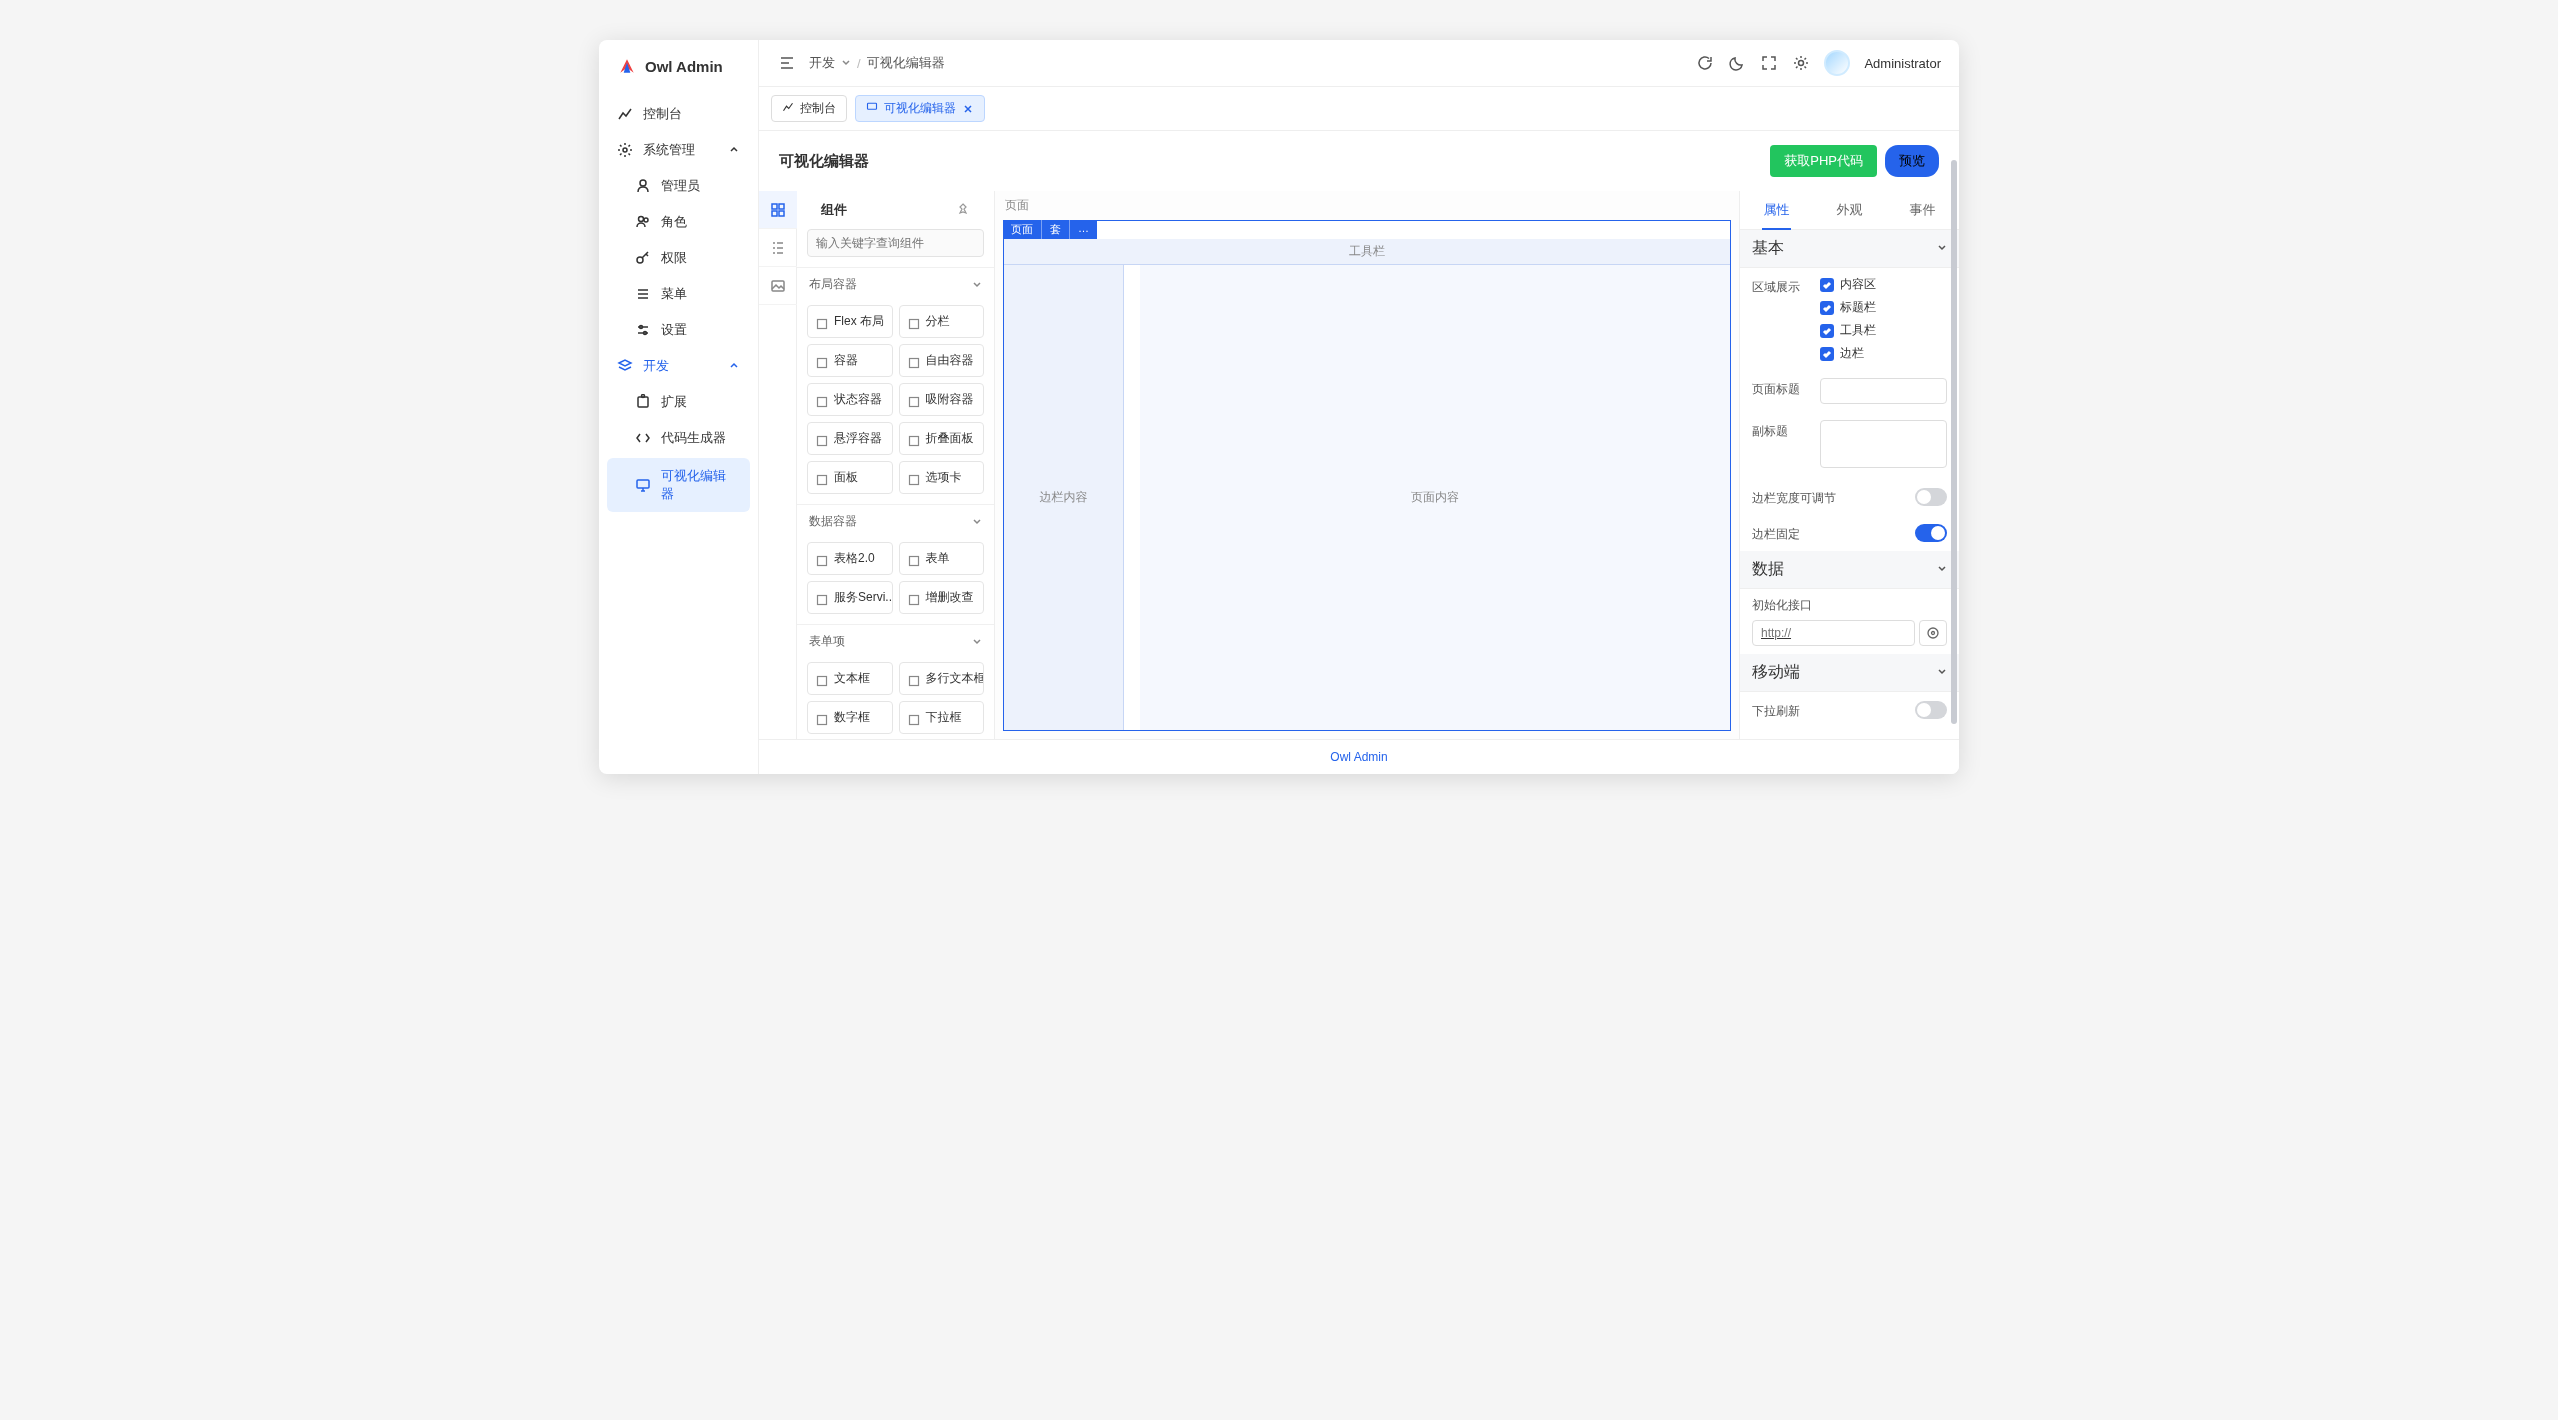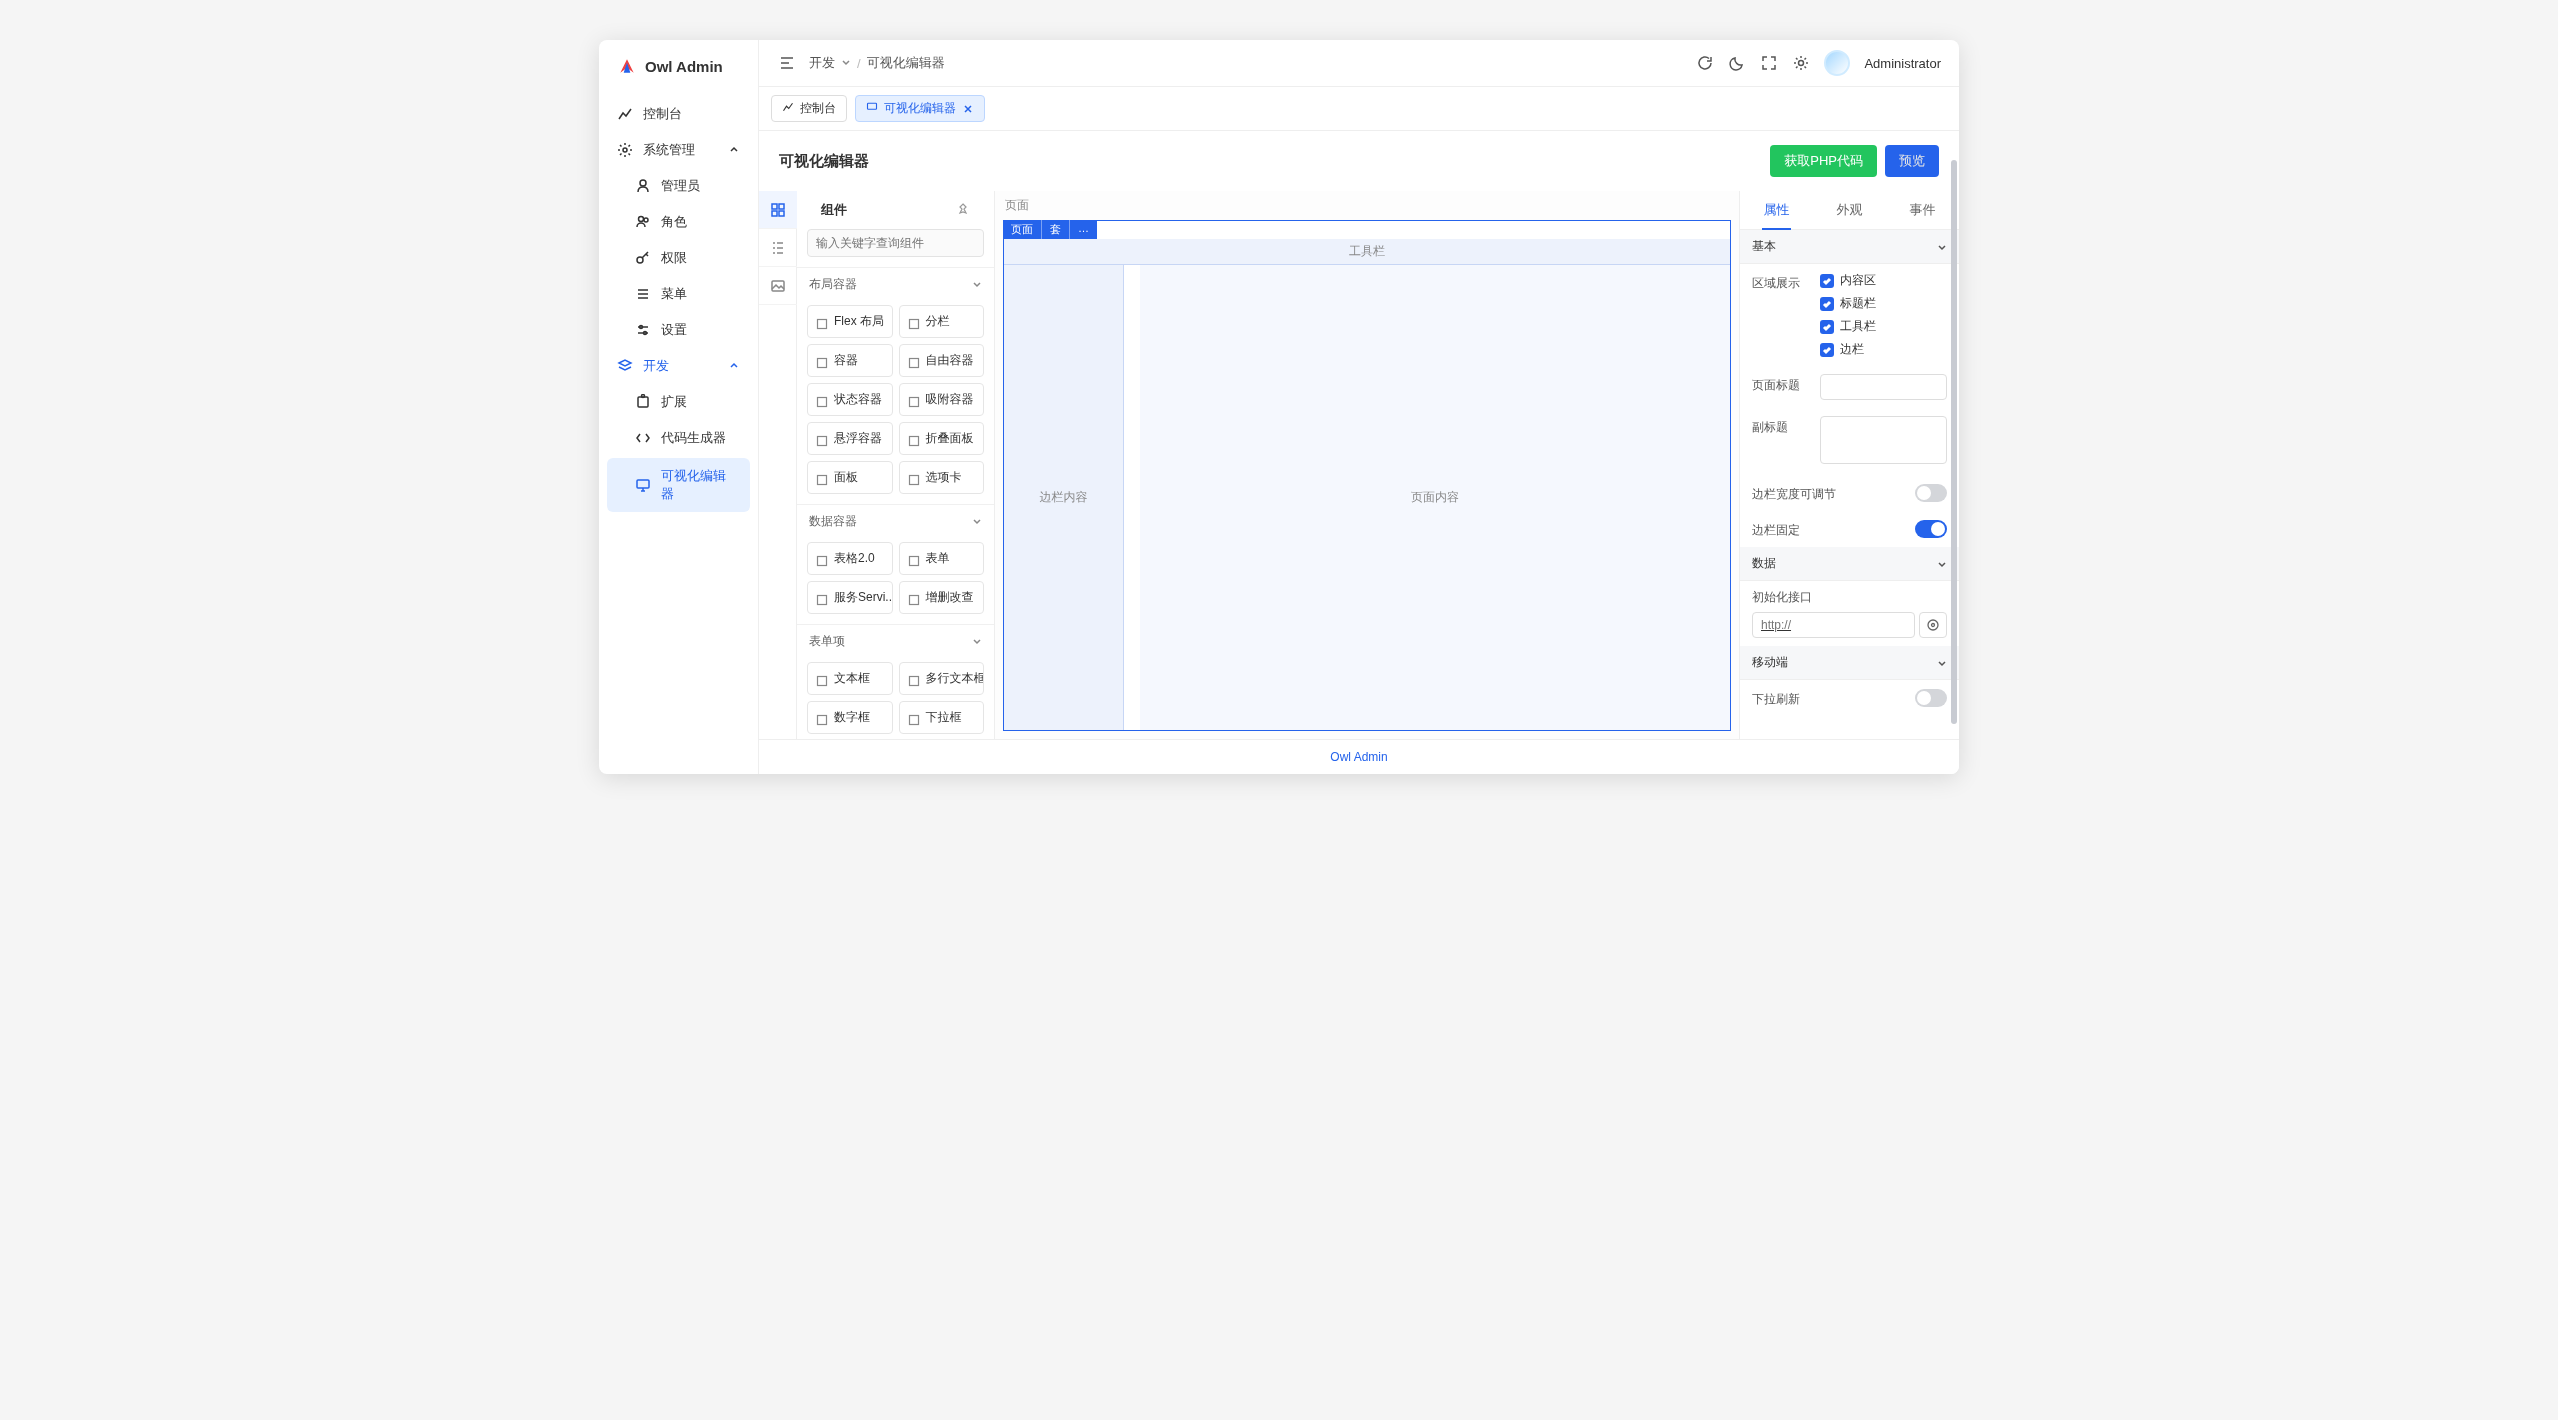--- a/index.html
+++ b/index.html
@@ -25,21 +25,21 @@
 .avatar { width: 26px; height: 26px; border-radius: 50%; background: linear-gradient(135deg,#a5d8ff,#fff); border: 2px solid #d0ebff; }
 .tabs-row { display: flex; align-items: center; gap: 8px; padding: 8px 12px; border-bottom: 1px solid #eee; }
 .tab { display: inline-flex; align-items: center; gap: 6px; padding: 4px 10px; border: 1px solid #ddd; border-radius: 4px; font-size: 12px; background: #fff; cursor: pointer; }
 .tab.active { background: #e6f0ff; border-color: #bcd6ff; color: #2563eb; }
 .tab .close { width: 12px; height: 12px; }
 .content { flex: 1; display: flex; flex-direction: column; min-height: 0; background: #f7f8fa; }
 .content-header { display: flex; align-items: center; padding: 14px 20px; background: #fff; }
 .content-title { font-weight: 600; font-size: 15px; }
 .btn { padding: 7px 14px; border-radius: 4px; border: none; font-size: 13px; cursor: pointer; }
 .btn-green { background: #22c55e; color: #fff; }
-.btn-blue { background: #2563eb; color: #e5e5e5; }
+.btn-blue { background: #2563eb; color: #000000; border-radius: 13px; }
 .editor-body { flex: 1; display: flex; min-height: 0; background: #fff; margin: 0 0 0 0; }
 .side-tabs { width: 38px; border-right: 1px solid #eee; display: flex; flex-direction: column; }
 .side-tab { width: 38px; height: 38px; display: flex; align-items: center; justify-content: center; cursor: pointer; border-bottom: 1px solid #f3f3f3; color: #888; }
 .side-tab.active { background: #f0f5ff; color: #2563eb; }
 .components-panel { width: 198px; border-right: 1px solid #eee; display: flex; flex-direction: column; overflow-y: auto; }
 .panel-header { display: flex; align-items: center; justify-content: space-between; padding: 10px 24px; font-weight: 600; font-size: 13px; }
 .pin-icon { width: 14px; height: 14px; color: #999; cursor: pointer; }
 .search-wrap { padding: 0 10px 10px; }
 .search-input { width: 100%; padding: 6px 26px 6px 8px; border: 1px solid #e3e3e3; border-radius: 4px; font-size: 12px; background: #fafafa; }
 .group { border-top: 1px solid #f0f0f0; }
@@ -56,21 +56,21 @@
 .path-seg:last-child { border-right: none; }
 .toolbar-region { height: 26px; border-bottom: 1px solid #c7d6f5; display: flex; align-items: center; justify-content: center; font-size: 12px; color: #888; margin-top: 18px; background: #edf2fc; }
 .page-body { display: flex; height: calc(100% - 44px); gap: 16px; }
 .aside-region { width: 120px; border-right: 1px solid #c7d6f5; background: #edf2fc; display: flex; align-items: center; justify-content: center; color: #888; font-size: 12px; }
 .body-region { flex: 1; display: flex; align-items: center; justify-content: center; color: #888; font-size: 12px; background: #f5f8fe; }
 .props-panel { width: 220px; border-left: 1px solid #eee; display: flex; flex-direction: column; overflow-y: auto; }
 .props-tabs { display: flex; border-bottom: 1px solid #eee; }
 .props-tab { flex: 1; text-align: center; padding: 10px 0; font-size: 13px; cursor: pointer; color: #666; position: relative; }
 .props-tab.active { color: #2563eb; }
 .props-tab.active::after { content: ""; position: absolute; bottom: -1px; left: 30%; right: 30%; height: 2px; background: #2563eb; }
-.prop-section-header { display: flex; align-items: flex-end; justify-content: space-between; padding: 8px 12px; background: #f6f7f9; font-size: 12px; font-weight: 500; cursor: pointer; border-bottom: 1px solid #eee; }
+.prop-section-header { display: flex; align-items: flex-start; justify-content: space-between; padding: 8px 12px; background: #f6f7f9; font-size: 16px; font-weight: 500; cursor: pointer; border-bottom: 1px solid #eee; }
 .prop-row { display: flex; align-items: flex-start; padding: 8px 12px; gap: 8px; font-size: 12px; }
 .prop-label { width: 60px; flex-shrink: 0; color: #555; padding-top: 3px; }
 .prop-control { flex: 1; }
 .check-list { display: flex; flex-direction: column; gap: 6px; }
 .check-item { display: flex; align-items: center; gap: 6px; }
 .check-box { width: 14px; height: 14px; border-radius: 3px; background: #2563eb; display: inline-flex; align-items: center; justify-content: center; }
 .check-box svg { width: 10px; height: 10px; stroke: #fff; stroke-width: 3; fill: none; }
 .text-input { width: 100%; padding: 5px 8px; border: 1px solid #ddd; border-radius: 4px; font-size: 12px; }
 .textarea { width: 100%; height: 48px; padding: 5px 8px; border: 1px solid #ddd; border-radius: 4px; font-size: 12px; resize: none; }
 .switch { width: 32px; height: 18px; border-radius: 9px; position: relative; cursor: pointer; }

